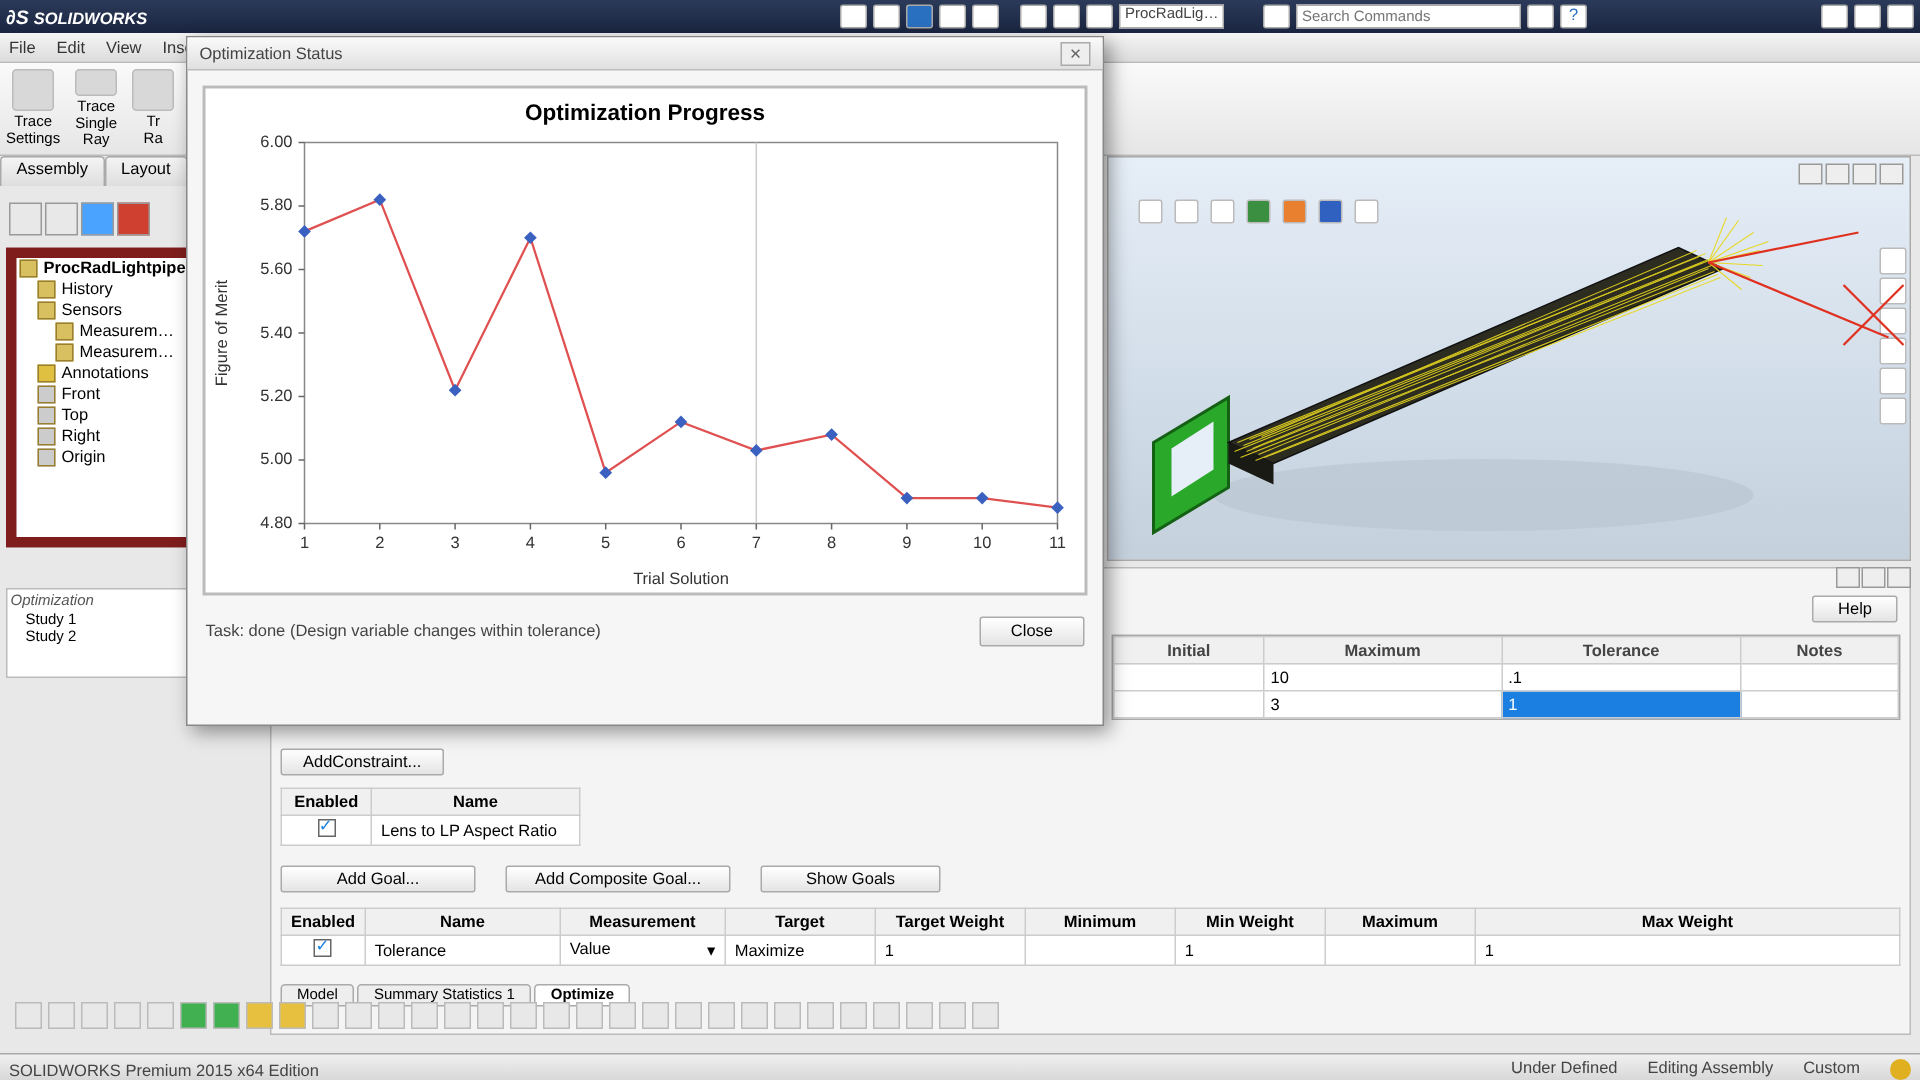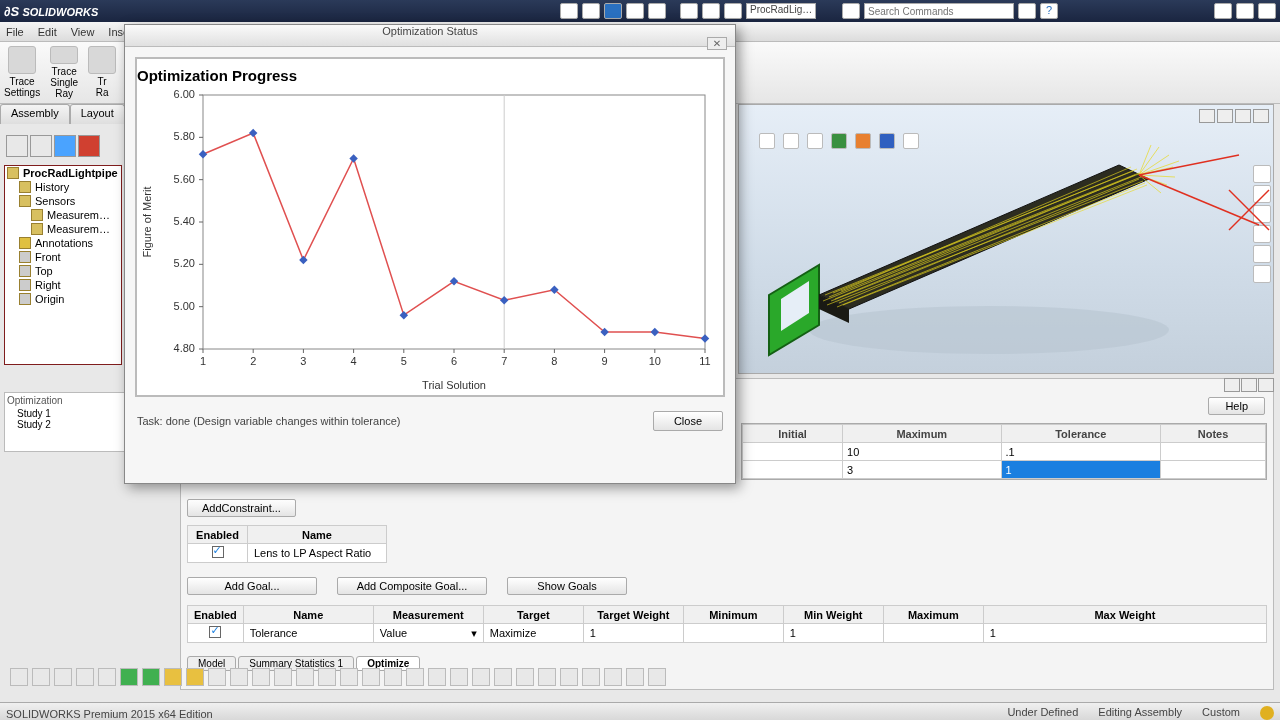--- a/index.html
+++ b/index.html
@@ -30,29 +30,29 @@
 .tab-strip { position: absolute; top: 104px; left: 0; height: 20px; display: flex; }
 .tab-strip .tab { padding: 2px 10px; background: linear-gradient(#f4f4f4,#dedede); border: 1px solid #aaa; border-bottom: none; border-radius: 3px 3px 0 0; font-size: 11px; }
 
 
 .icon-row { position: absolute; top: 135px; left: 6px; display: flex; gap: 2px; }
 .icon-row .sq { width: 22px; height: 22px; border: 1px solid #999; background: #e8e8e8; }
 .icon-row .sq.b { background: #4aa3ff; }
 .icon-row .sq.r { background: #d04030; }
 
 
-.tree { position: absolute; top: 165px; left: 4px; width: 118px; height: 200px; background: #fff; border: 1px solid #7f1d1d; overflow: hidden; }
+.tree { position: absolute; top: 165px; left: 4px; width: 130px; height: 200px; background: #fff; border: 7px solid #7f1d1d; overflow: hidden; }
 .tree .node { display: flex; align-items: center; gap: 4px; padding: 1px 2px; font-size: 10px; white-space: nowrap; }
 .tree .node .ic { width: 12px; height: 12px; background: #d8c060; border: 1px solid #998030; }
 .tree .node.indent1 { padding-left: 14px; }
 .tree .node.indent2 { padding-left: 26px; }
 
 
 .study-panel { position: absolute; top: 392px; left: 4px; width: 170px; height: 60px; background: #fff; border: 1px solid #bbb; padding: 2px; }
-.study-panel .hdr { font-size: 10px; color: #555; margin-bottom: 2px; }
+.study-panel .hdr { font-size: 10px; color: #555; margin-bottom: 2px; font-style: italic; }
 .study-panel .itm { font-size: 10px; padding-left: 10px; }
 
 
 .viewport { position: absolute; top: 104px; left: 738px; right: 6px; height: 270px; background: linear-gradient(#e6eef7 0%, #d0dce8 60%, #c4d0dc 100%); border: 1px solid #aaa; overflow: hidden; }
 .viewport .vtools { position: absolute; top: 28px; left: 20px; display: flex; gap: 8px; }
 .viewport .vtools .vb { width: 16px; height: 16px; background: #fff; border: 1px solid #bbb; border-radius: 2px; }
 .viewport .vtools .vb.g { background: #3a9040; }
 .viewport .vtools .vb.o { background: #e88030; }
 .viewport .vtools .vb.b { background: #3060c0; }
 .viewport .winbtns { position: absolute; top: 4px; right: 4px; display: flex; gap: 2px; }
@@ -94,24 +94,24 @@
 .bottom-icons .bi { width: 18px; height: 18px; background: #e8e8e8; border: 1px solid #bbb; }
 .bottom-icons .bi.g { background: #40b050; }
 .bottom-icons .bi.y { background: #e8c040; }
 
 
 .status-bar { position: absolute; bottom: 0; left: 0; right: 0; height: 18px; background: linear-gradient(#f0f0f0,#d8d8d8); border-top: 1px solid #aaa; display: flex; align-items: flex-end; padding: 0 6px; font-size: 10px; color: #444; gap: 40px; }
 .status-bar .sright { margin-left: auto; display: flex; gap: 20px; }
 
 
 .modal { position: absolute; top: 24px; left: 124px; width: 612px; height: 460px; background: #f6f6f6; border: 1px solid #888; box-shadow: 4px 4px 12px rgba(0,0,0,.4); }
-.modal .m-title { height: 22px; background: linear-gradient(#fafafa,#e0e0e0); border-bottom: 1px solid #bbb; display: flex; align-items: center; padding: 0 8px; font-size: 11px; color: #444; flex-direction: column; }
+.modal .m-title { height: 22px; background: linear-gradient(#fafafa,#e0e0e0); border-bottom: 1px solid #bbb; display: flex; align-items: center; padding: 0 8px; font-size: 11px; color: #444; }
 .modal .m-title .close { margin-left: auto; width: 20px; height: 16px; border: 1px solid #aaa; background: #eee; display: flex; align-items: center; justify-content: center; font-size: 10px; color: #666; }
 .modal .chart-box { margin: 10px; border: 2px solid #bbb; background: #fff; height: 340px; position: relative; }
-.modal .chart-title { position: absolute; top: 8px; left: 0; right: 0; font-size: 15px; font-weight: bold; }
+.modal .chart-title { position: absolute; top: 8px; left: 0; right: 0; text-align: center; font-size: 15px; font-weight: bold; }
 .modal svg.chart { position: absolute; top: 0; left: 0; }
 .modal .m-footer { padding: 4px 12px; font-size: 11px; color: #444; }
 .modal .m-footer .row { display: flex; align-items: center; margin-bottom: 6px; }
 .modal .m-footer .btn { margin-left: auto; padding: 3px 20px; border: 1px solid #aaa; background: linear-gradient(#fff,#e4e4e4); border-radius: 2px; }
 
 </style>
 </head>
 <body>
 
 <div class="title-bar">

